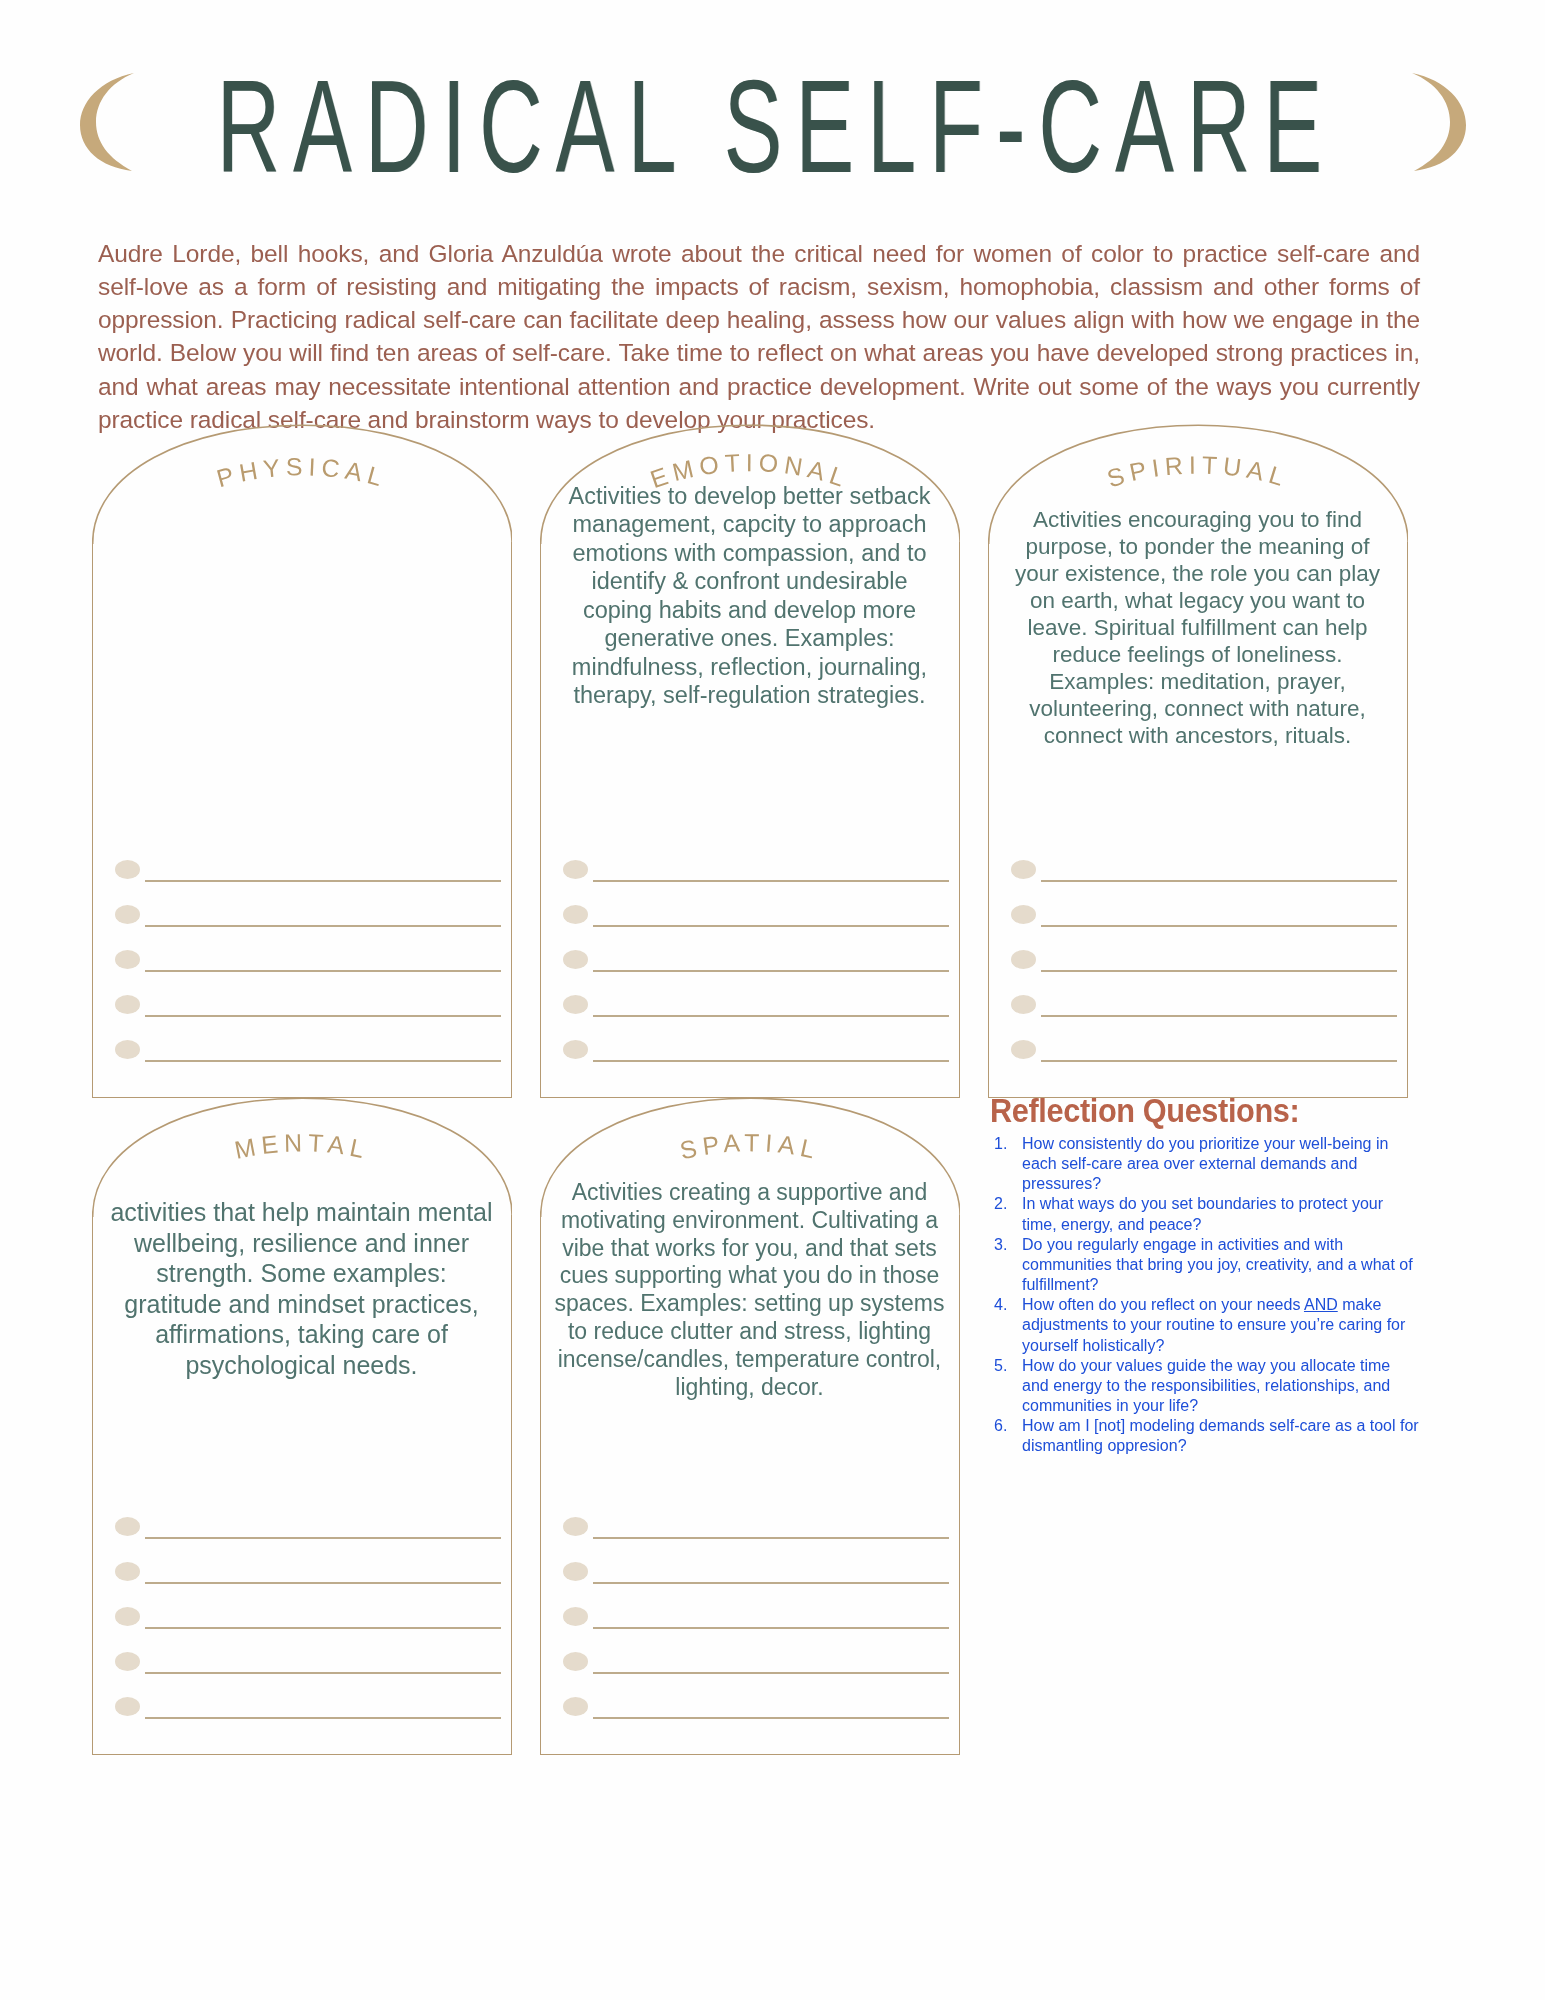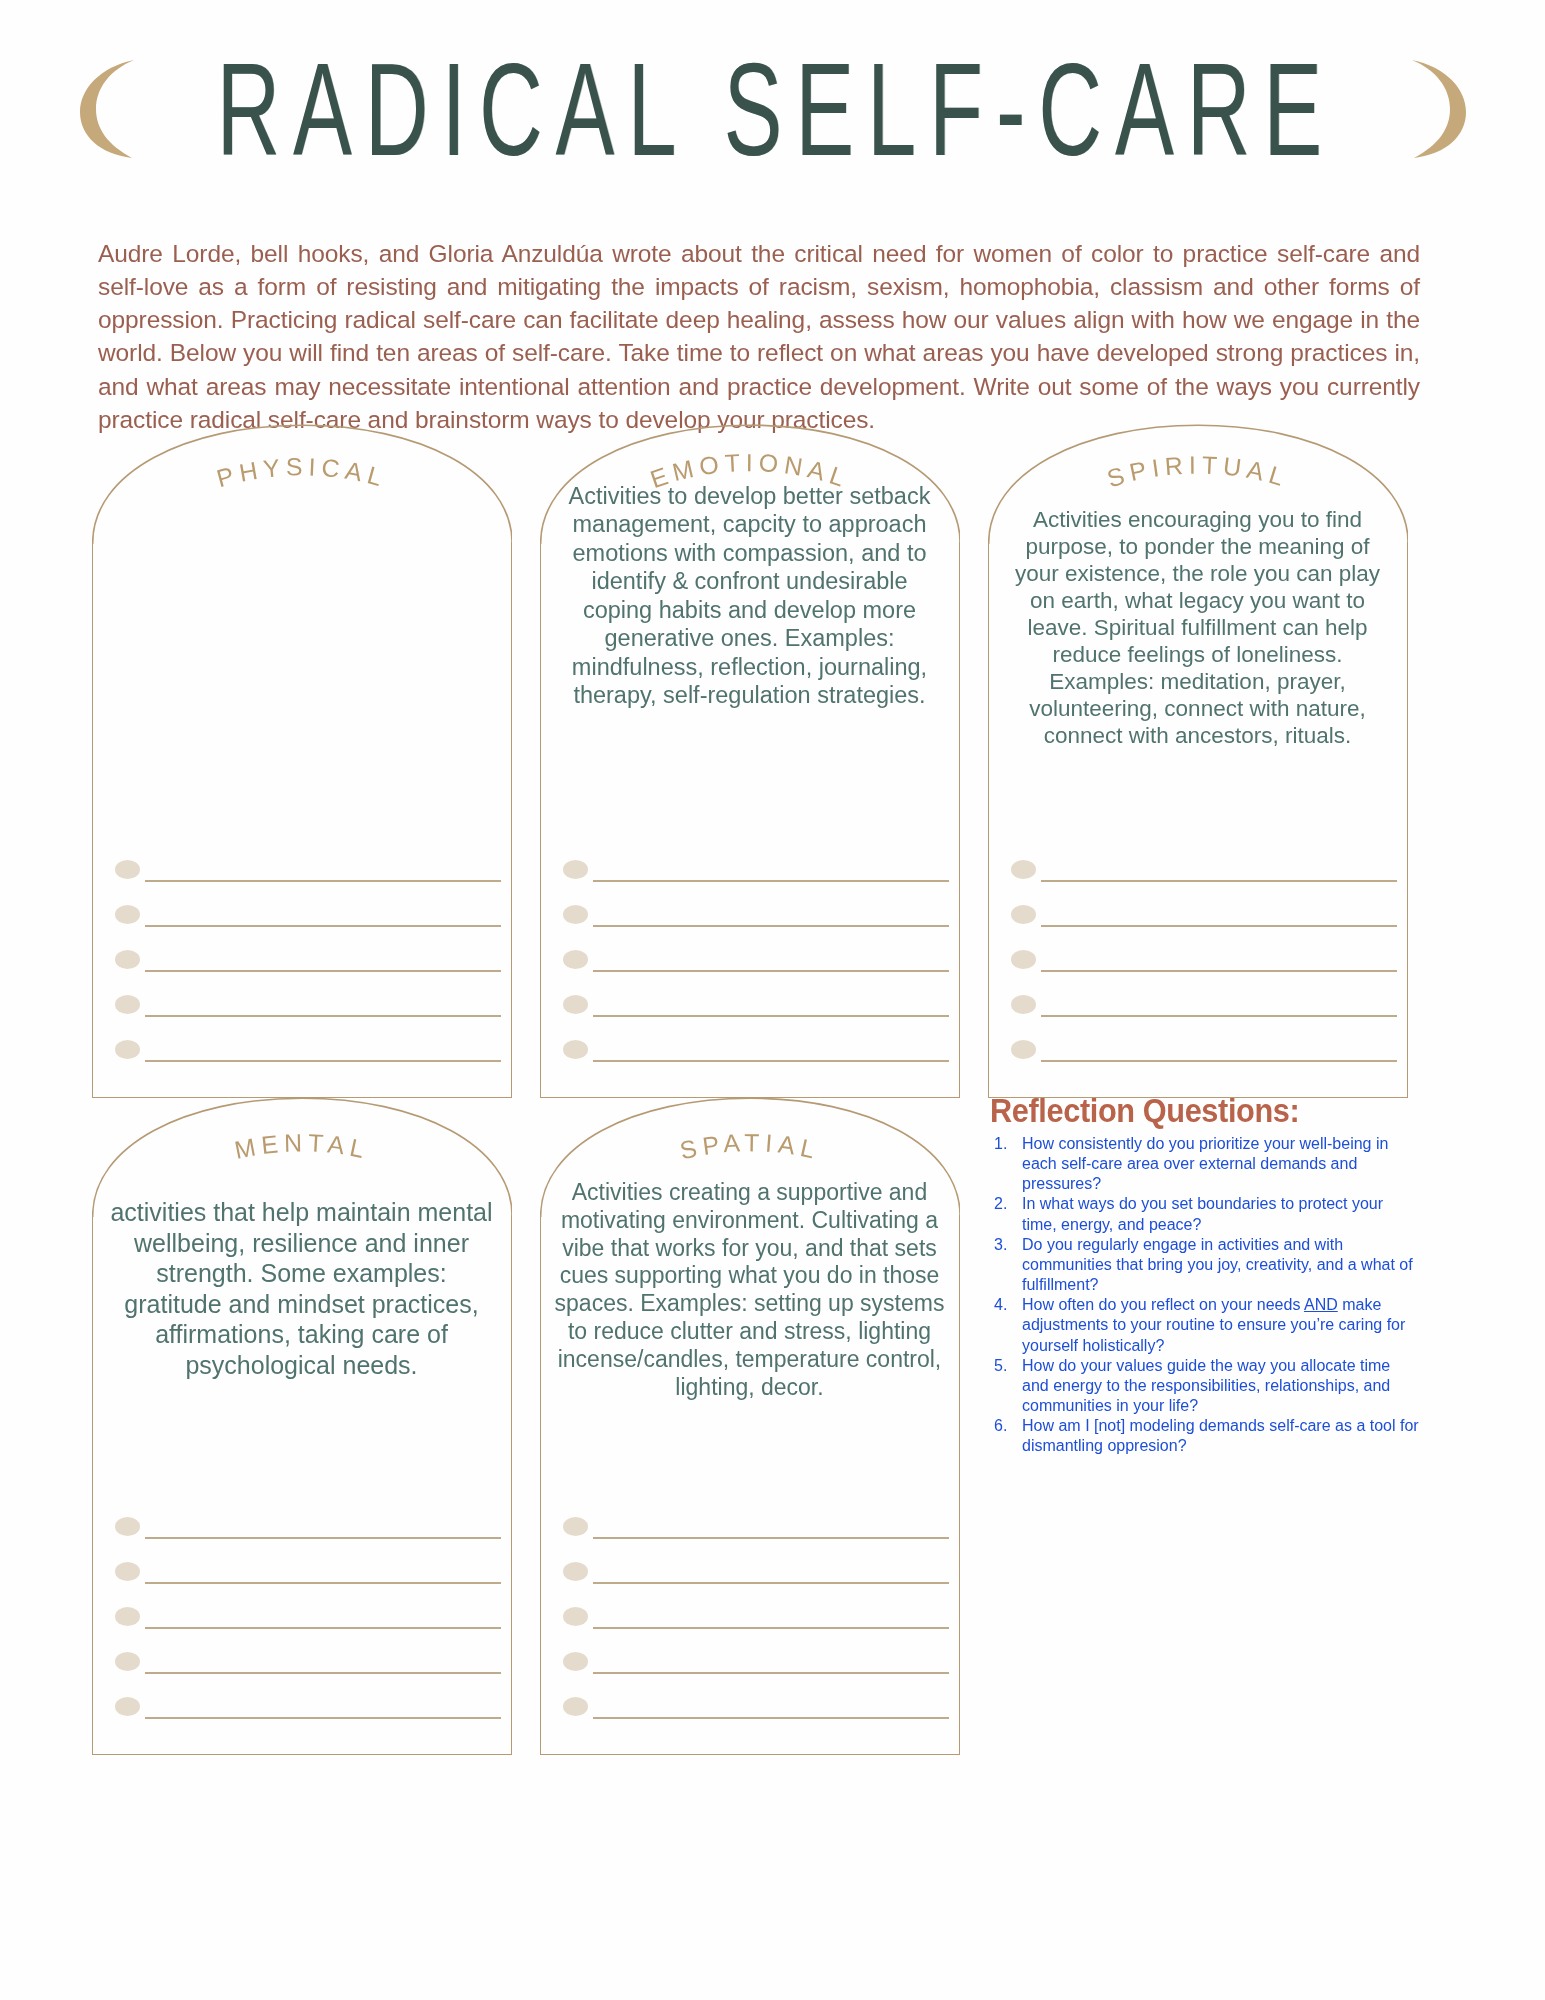--- a/index.html
+++ b/index.html
@@ -22,21 +22,21 @@
   }
 
   
   .title-row {
     position: absolute;
     left: 0;
     top: 44px;
     width: 1545px;
     height: 130px;
     display: flex;
-    align-items: center;
+    align-items: flex-end;
     justify-content: center;
     gap: 6px;
   }
   .moon {
     width: 78px;
     height: 104px;
     position: relative;
     flex: none;
   }
   .moon svg { display: block; }

